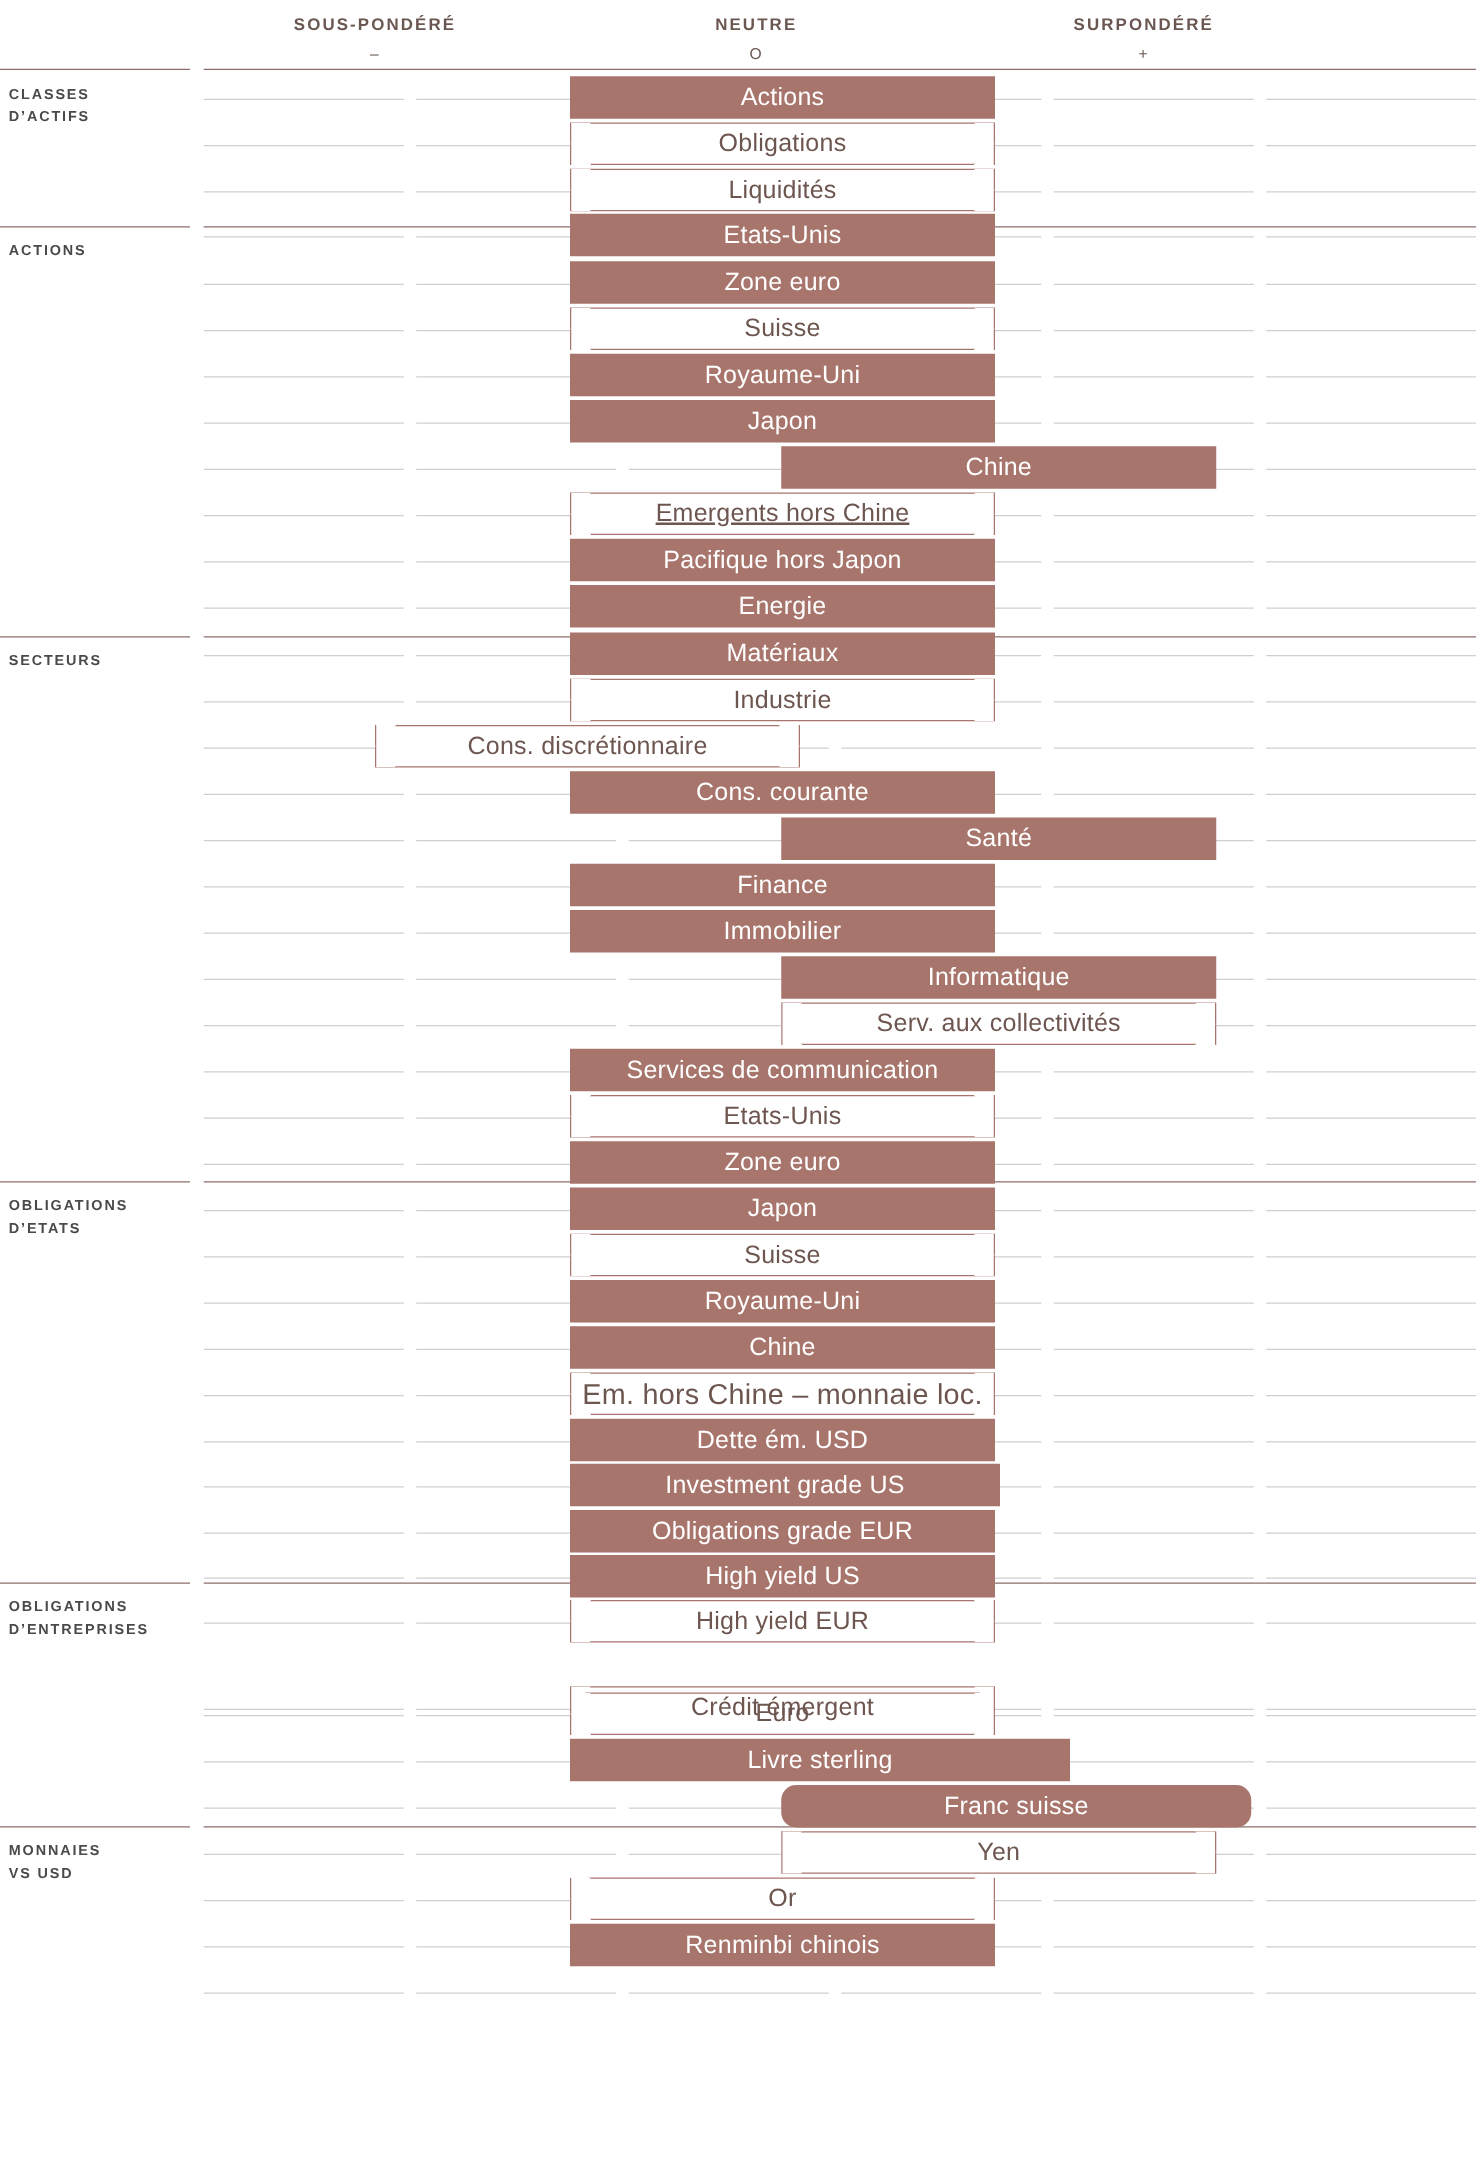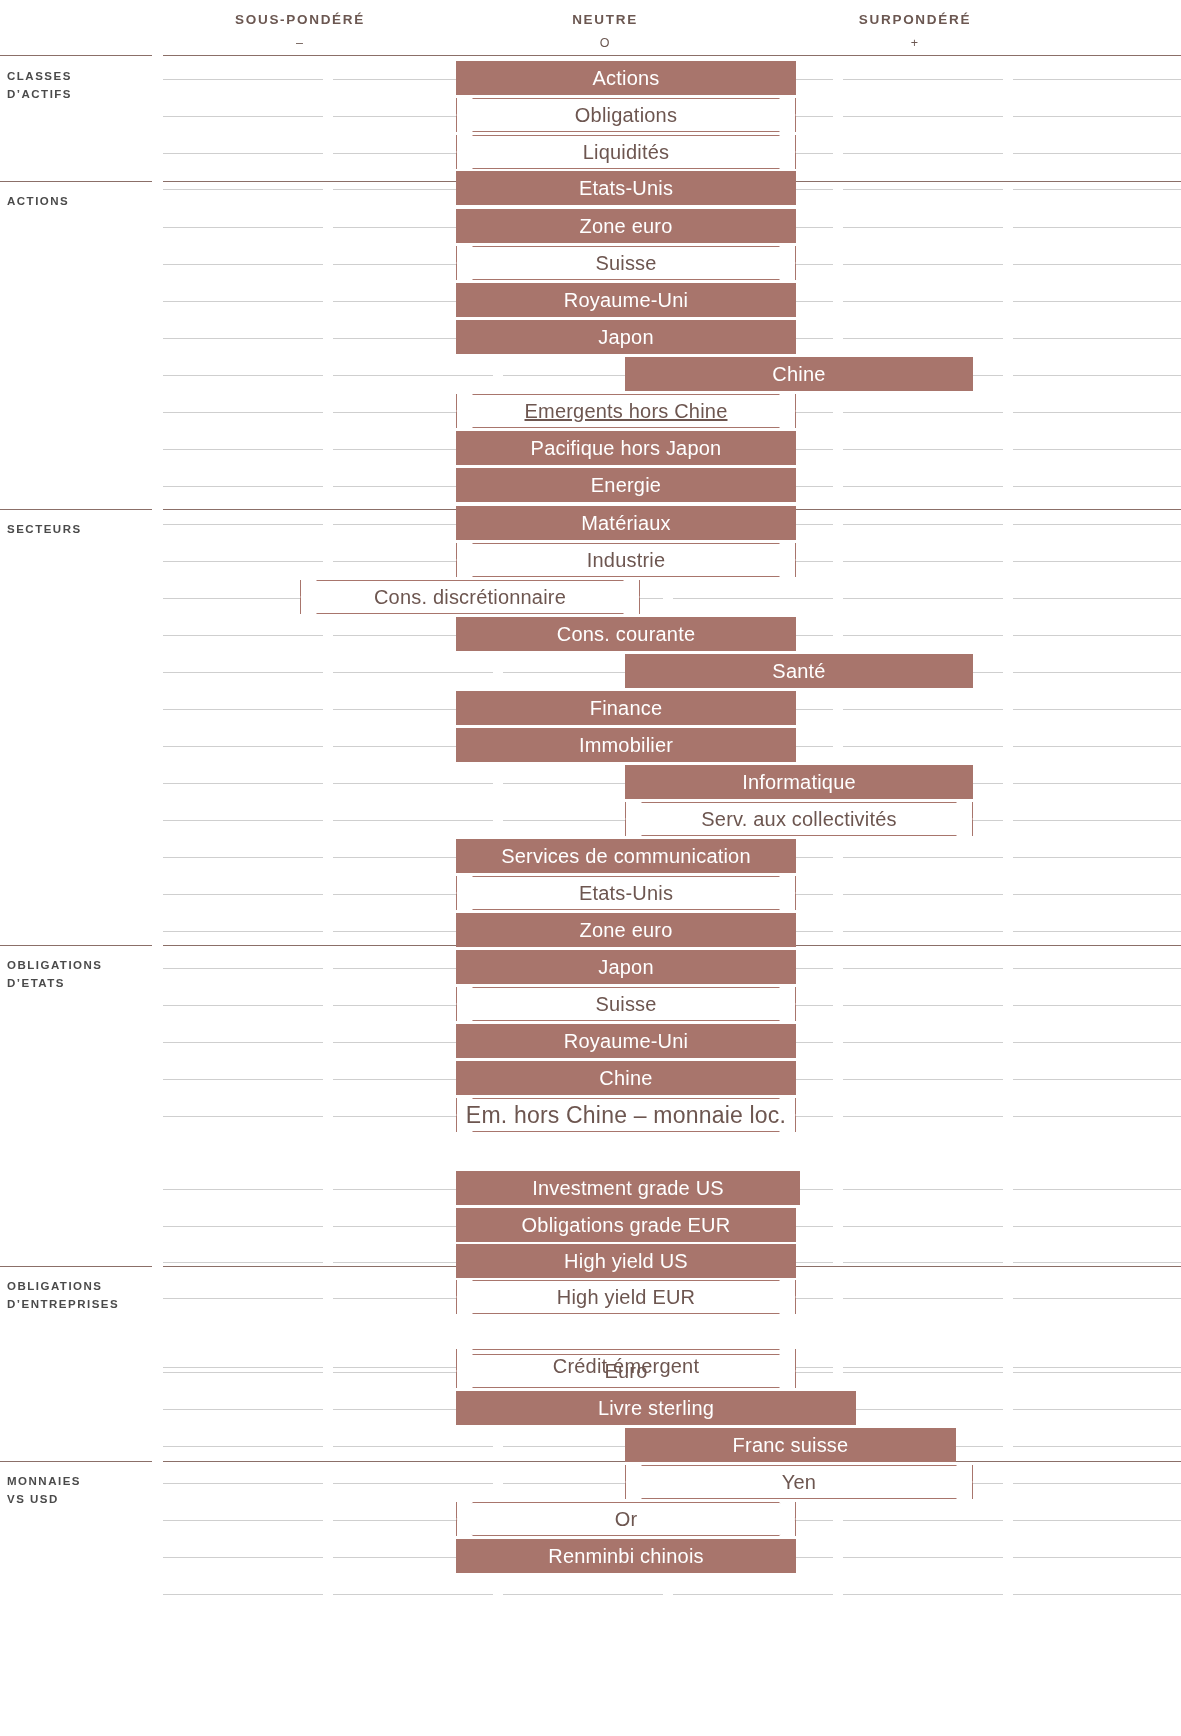--- a/index.html
+++ b/index.html
@@ -528,20 +528,31 @@
       <div class="dashline seg1"></div>
       <div class="dashline seg2"></div>
     <div class="dashline seg3"></div>
       <div class="dashline seg4"></div>
       <div class="dashline seg5"></div>
     <div class="bar hollow" style="left:293px;width:340px;font-size:23px;">
       <span class="lbl">Em. hors Chine – monnaie loc.</span>
     </div>
   </div>
 
+  <div class="row" style="top:1133px;">
+    <div class="dashline seg0"></div>
+      <div class="dashline seg1"></div>
+      <div class="dashline seg2"></div>
+    <div class="dashline seg3"></div>
+      <div class="dashline seg4"></div>
+      <div class="dashline seg5"></div>
+    <div class="bar filled" style="left:293px;width:340px;">
+      <span class="lbl">Dette ém. USD</span>
+    </div>
+  </div>
 
   <div class="row-sep" style="top:1266px;"></div>
 
   <div class="row" style="top:1169px;">
     <div class="dashline seg0"></div>
       <div class="dashline seg1"></div>
       <div class="dashline seg2"></div>
     <div class="dashline seg3"></div>
       <div class="dashline seg4"></div>
       <div class="dashline seg5"></div>
@@ -624,21 +635,21 @@
     </div>
   </div>
 
   <div class="row" style="top:1426px;">
     <div class="dashline seg0"></div>
       <div class="dashline seg1"></div>
       <div class="dashline seg2"></div>
     <div class="dashline seg3"></div>
       <div class="dashline seg4"></div>
       <div class="dashline seg5"></div>
-    <div class="bar filled" style="left:462px;width:331px;">
+    <div class="bar filled" style="left:462px;width:376px;border-radius:12px;">
       <span class="lbl">Franc suisse</span>
     </div>
   </div>
 
   <div class="row" style="top:1463px;">
     <div class="dashline seg0"></div>
       <div class="dashline seg1"></div>
       <div class="dashline seg2"></div>
     <div class="dashline seg3"></div>
       <div class="dashline seg4"></div>

